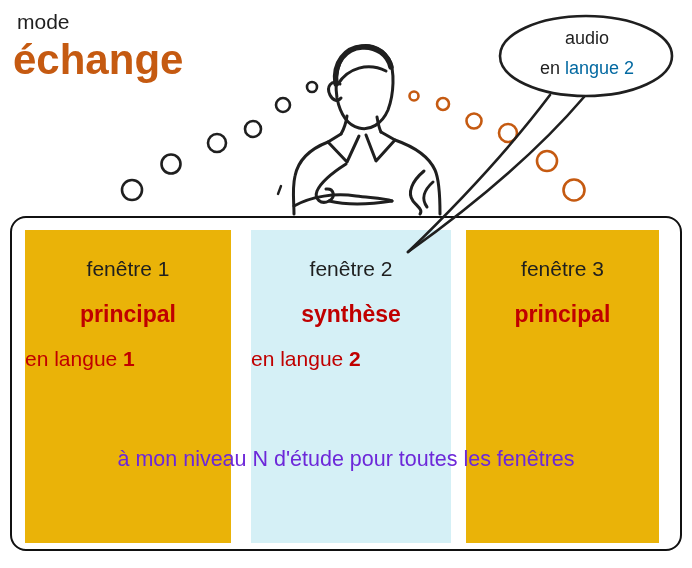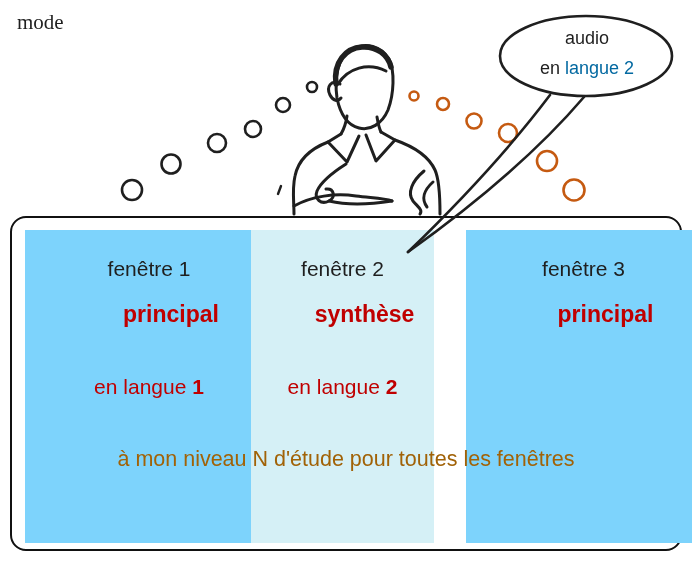--- a/index.html
+++ b/index.html
@@ -1,56 +1,57 @@
 <!DOCTYPE html>
 <html><head>
 <meta charset="utf-8">
 <style>
   html,body{margin:0;padding:0;background:#fff;}
   #stage{
     position:relative;width:692px;height:568px;background:#ffffff;overflow:hidden;
     font-family:"Liberation Sans", sans-serif;
   }
   
-  .kicker{position:absolute;left:17px;top:10px;font-size:21px;color:#1f1f1f;font-family:Liberation Serif, serif;}
+  .kicker{position:absolute;left:17px;top:10px;font-size:21px;color:#1f1f1f;}
   .heading{position:absolute;left:13px;top:36px;font-size:42px;font-weight:bold;color:#c55a11;}
   
   #lineart{position:absolute;left:0;top:0;z-index:3;pointer-events:none;}
   
   .bubble-text{
     position:absolute;left:502px;top:23px;width:170px;z-index:4;
     text-align:center;font-size:18px;line-height:30px;color:#1f1f1f;
   }
   .bubble-text .hl{color:#0369a1;}
   
   .big-box{
     position:absolute;left:10px;top:216px;width:672px;height:335px;
     box-sizing:border-box;border:2.8px solid #111;border-radius:16px;background:#fff;z-index:1;
   }
   .col{position:absolute;top:230px;height:313px;z-index:2;}
-  .col.peach{background:#7dd3fc;padding-left:42px;}
+  .col.peach{background:#eab308;}
   .col.blue{background:#d5f0f6;}
   .col-1{left:25px;width:206px;}
-  .col-2{left:251px;width:183px;}
+  .col-2{left:251px;width:200px;}
   .col-3{left:466px;width:193px;}
   .col .name{position:absolute;top:27px;left:0;width:100%;text-align:center;font-size:21px;color:#1f1f1f;}
-  .col .role{position:absolute;top:71px;left:0;width:100%;text-align:center;font-size:23px;font-weight:bold;color:#c00000;margin-left:22px;}
-  .col .lang{position:absolute;top:117px;left:0;width:100%;text-align:center;font-size:21px;color:#c00000;margin-top:28px;}
+  .col .role{position:absolute;top:71px;left:0;width:100%;text-align:center;font-size:23px;font-weight:bold;color:#c00000;}
+  .col .lang{position:absolute;top:117px;left:0;width:100%;text-align:left;font-size:21px;color:#c00000;}
   .col .lang .num{font-weight:bold;}
   .footer-note{
     position:absolute;left:13px;top:447px;width:666px;z-index:2;
-    text-align:center;font-size:21.5px;color:#a16207;
+    text-align:center;font-size:21.5px;color:#6d28d9;
   }
 </style>
 </head>
 <body>
 
 <div id="stage">
 
   <div class="kicker">mode</div>
+  <div class="heading">échange</div>
 
   <div class="big-box"></div>
 
   <div class="col peach col-1">
     <div class="name">fenêtre 1</div>
     <div class="role">principal</div>
     <div class="lang"><span>en langue </span><span class="num">1</span></div>
   </div>
 
   <div class="col blue col-2">

